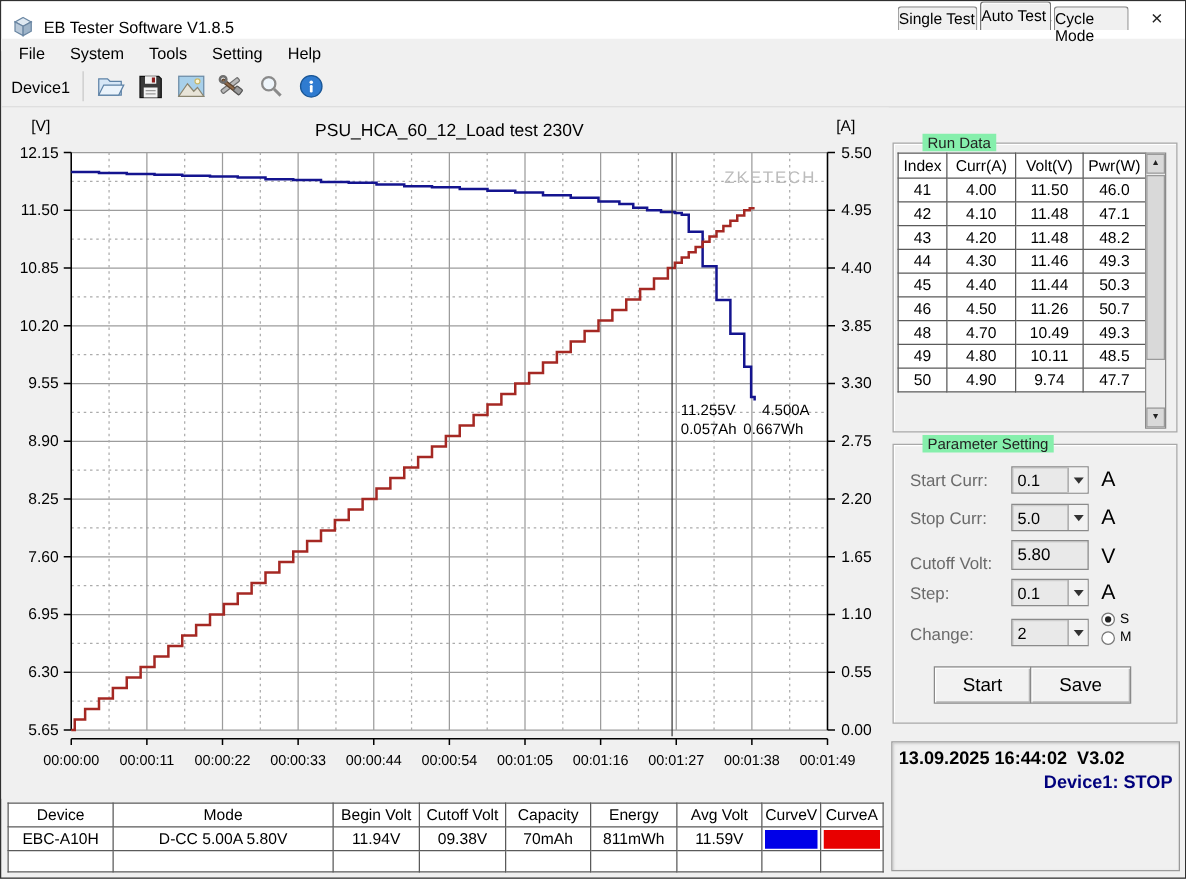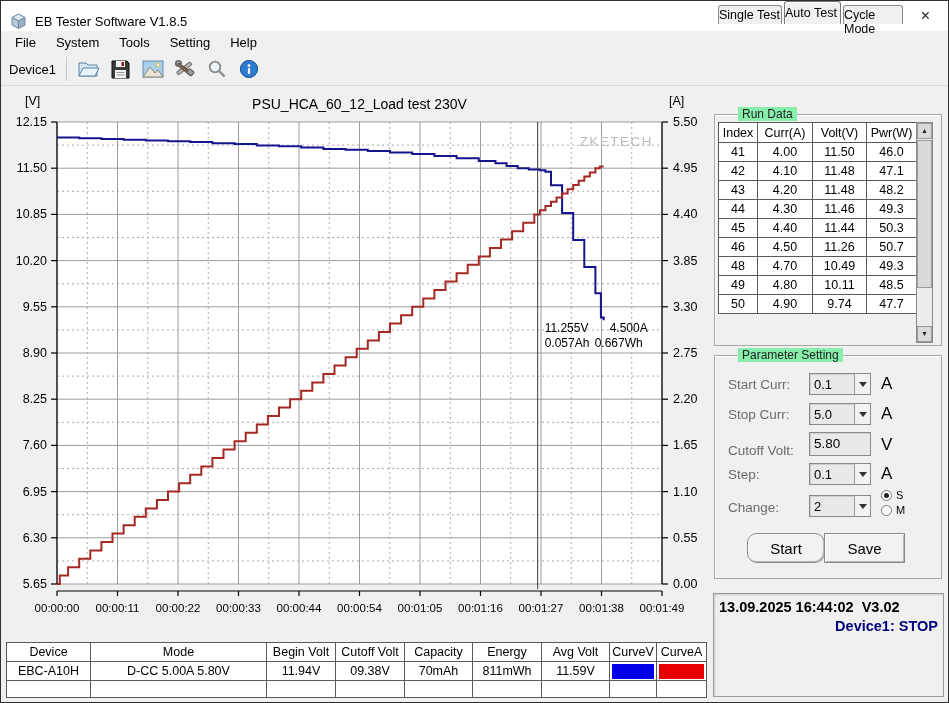--- a/index.html
+++ b/index.html
@@ -435,21 +435,21 @@
     <span class="radio">
         <span class="dot"></span>
       </span>
     <span class="radio-label">S</span>
   </div>
   <div class="radio-row" style="top:503px;">
     <span class="radio"></span>
     <span class="radio-label">M</span>
   </div>
 
-  <div class="psu-btn" style="left:746px; width:78px;border-radius:10px;">Start</div>
+  <div class="psu-btn" style="left:746px; width:78px;">Start</div>
   <div class="psu-btn" style="left:823px; width:81px;">Save</div>
 
   <div class="statusbox">
     <div class="status-line" style="color: #000000;">13.09.2025 16:44:02  V3.02</div>
     <div class="status-line" style="color: rgb(0, 0, 125); text-align: right;">Device1: STOP</div>
   </div>
 
   <table class="grid summary-table">
     <colgroup>
       <col style="width:84px">

